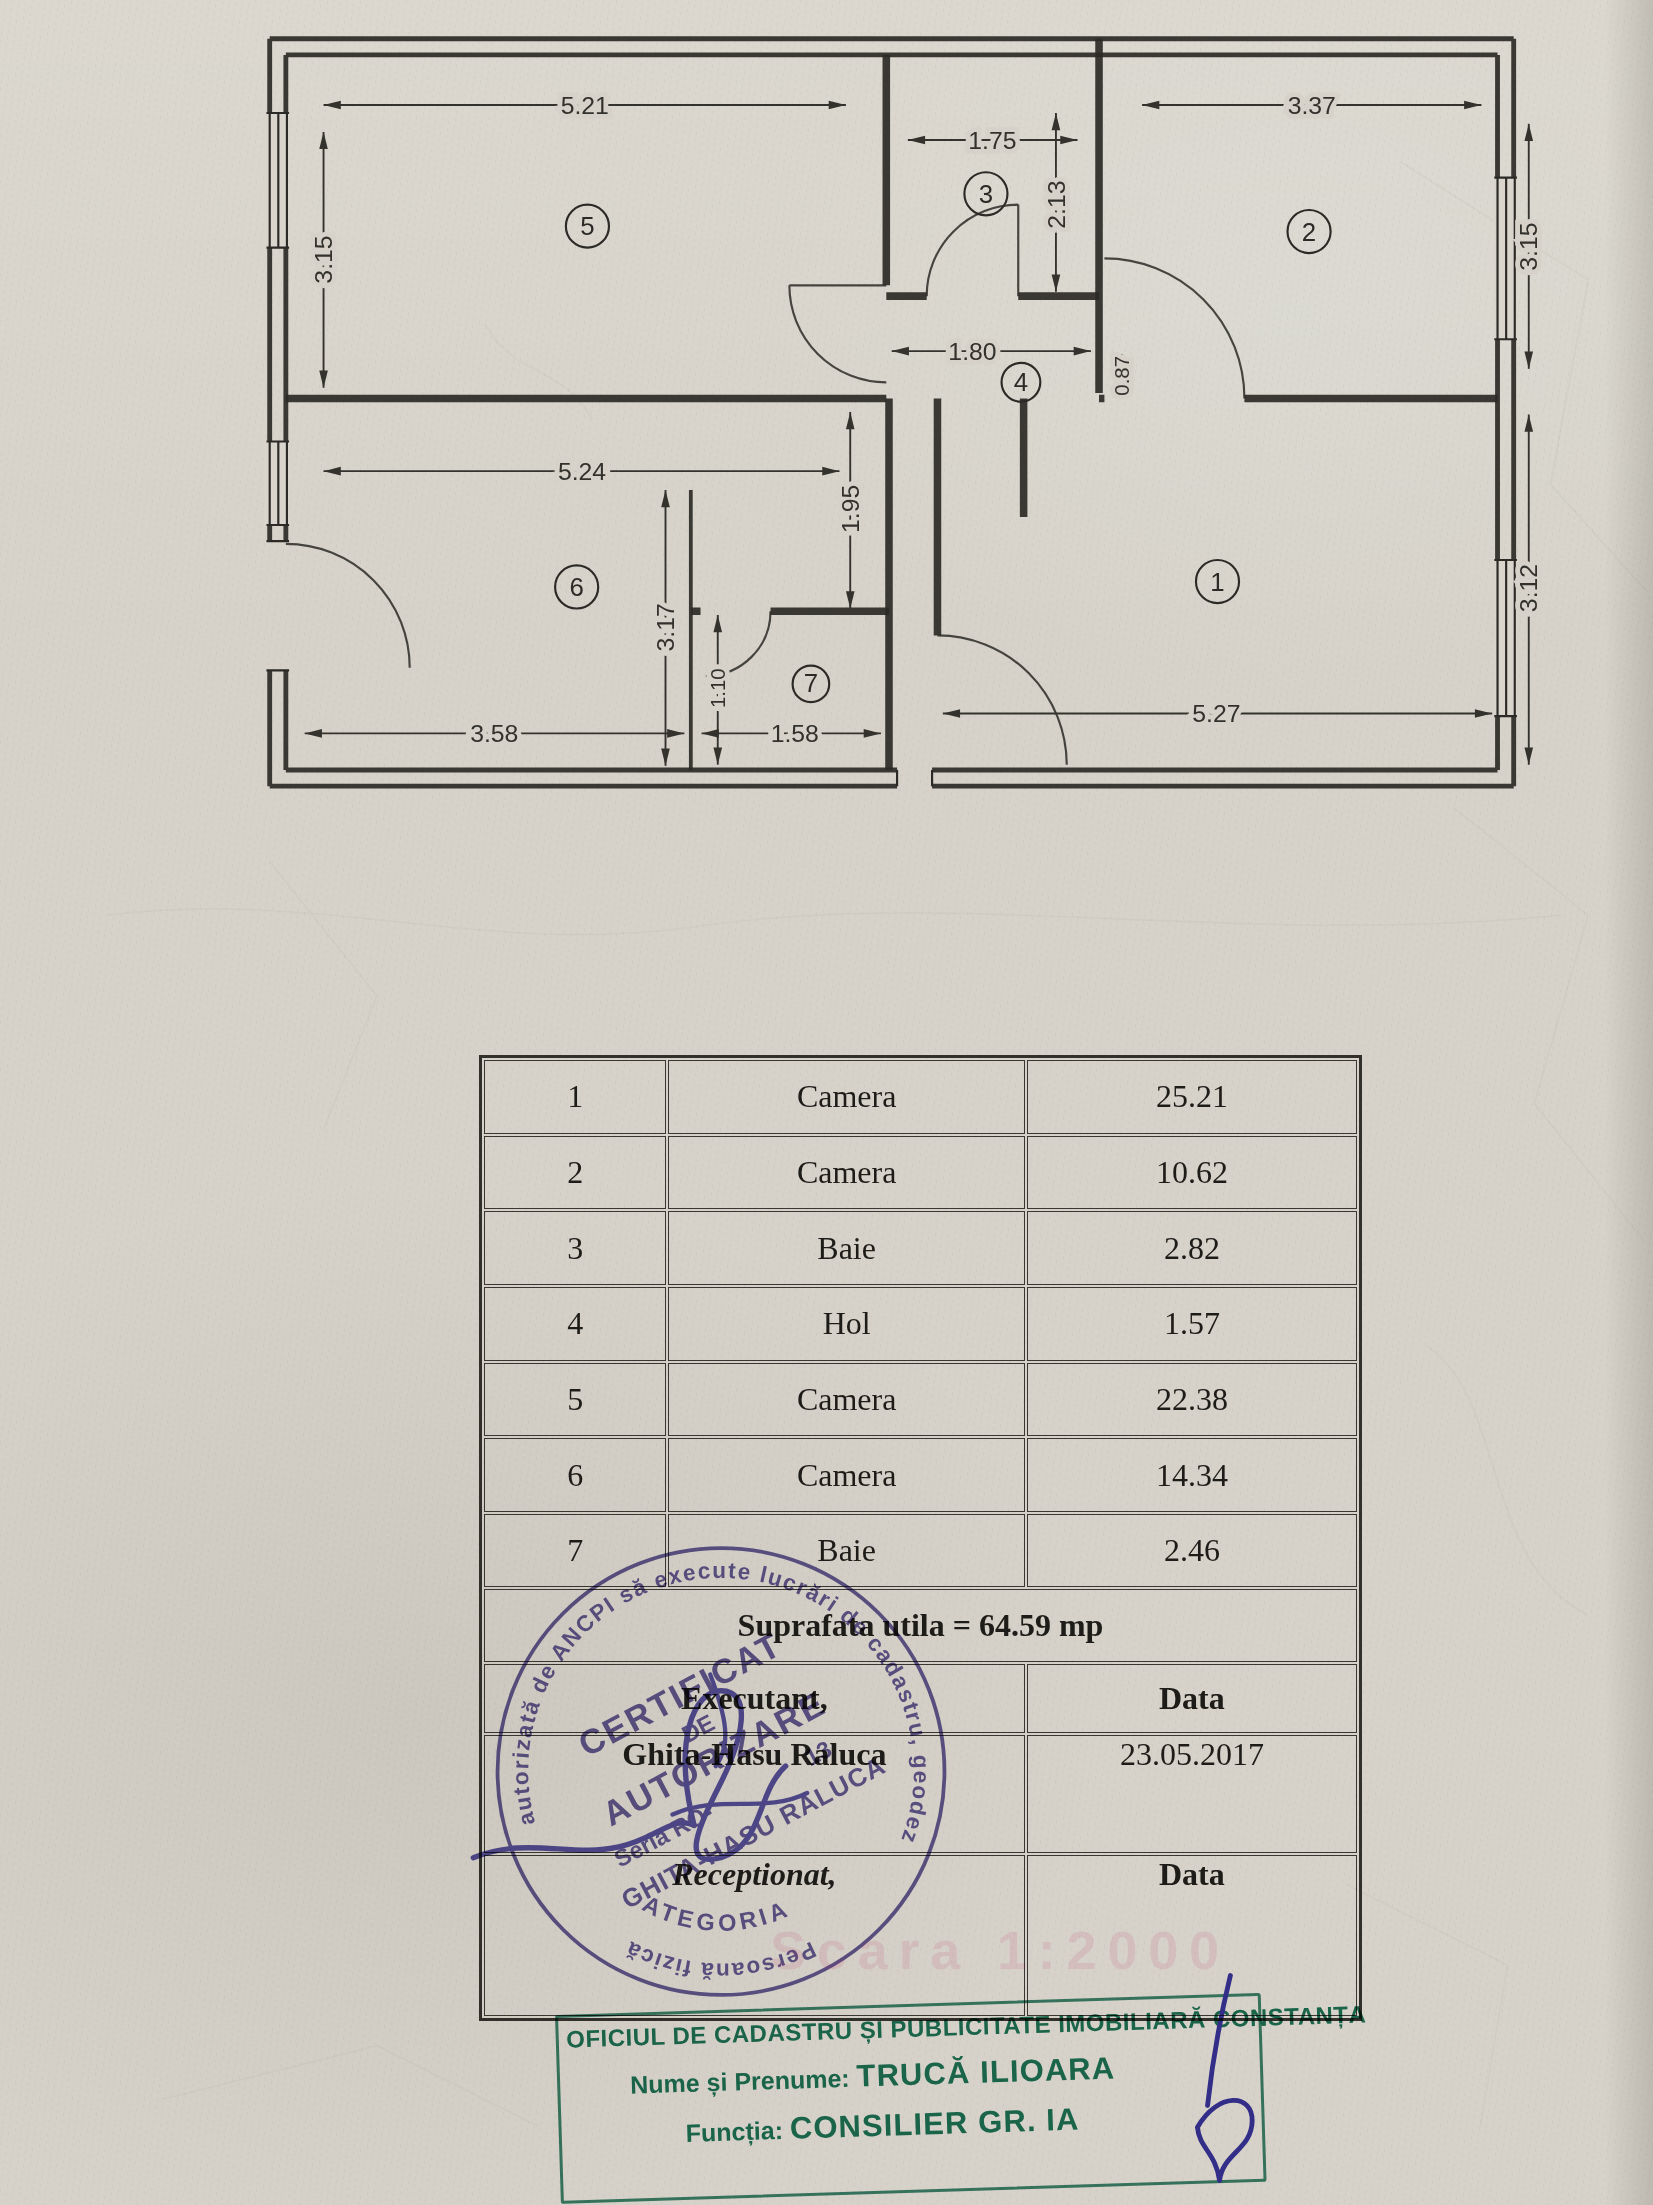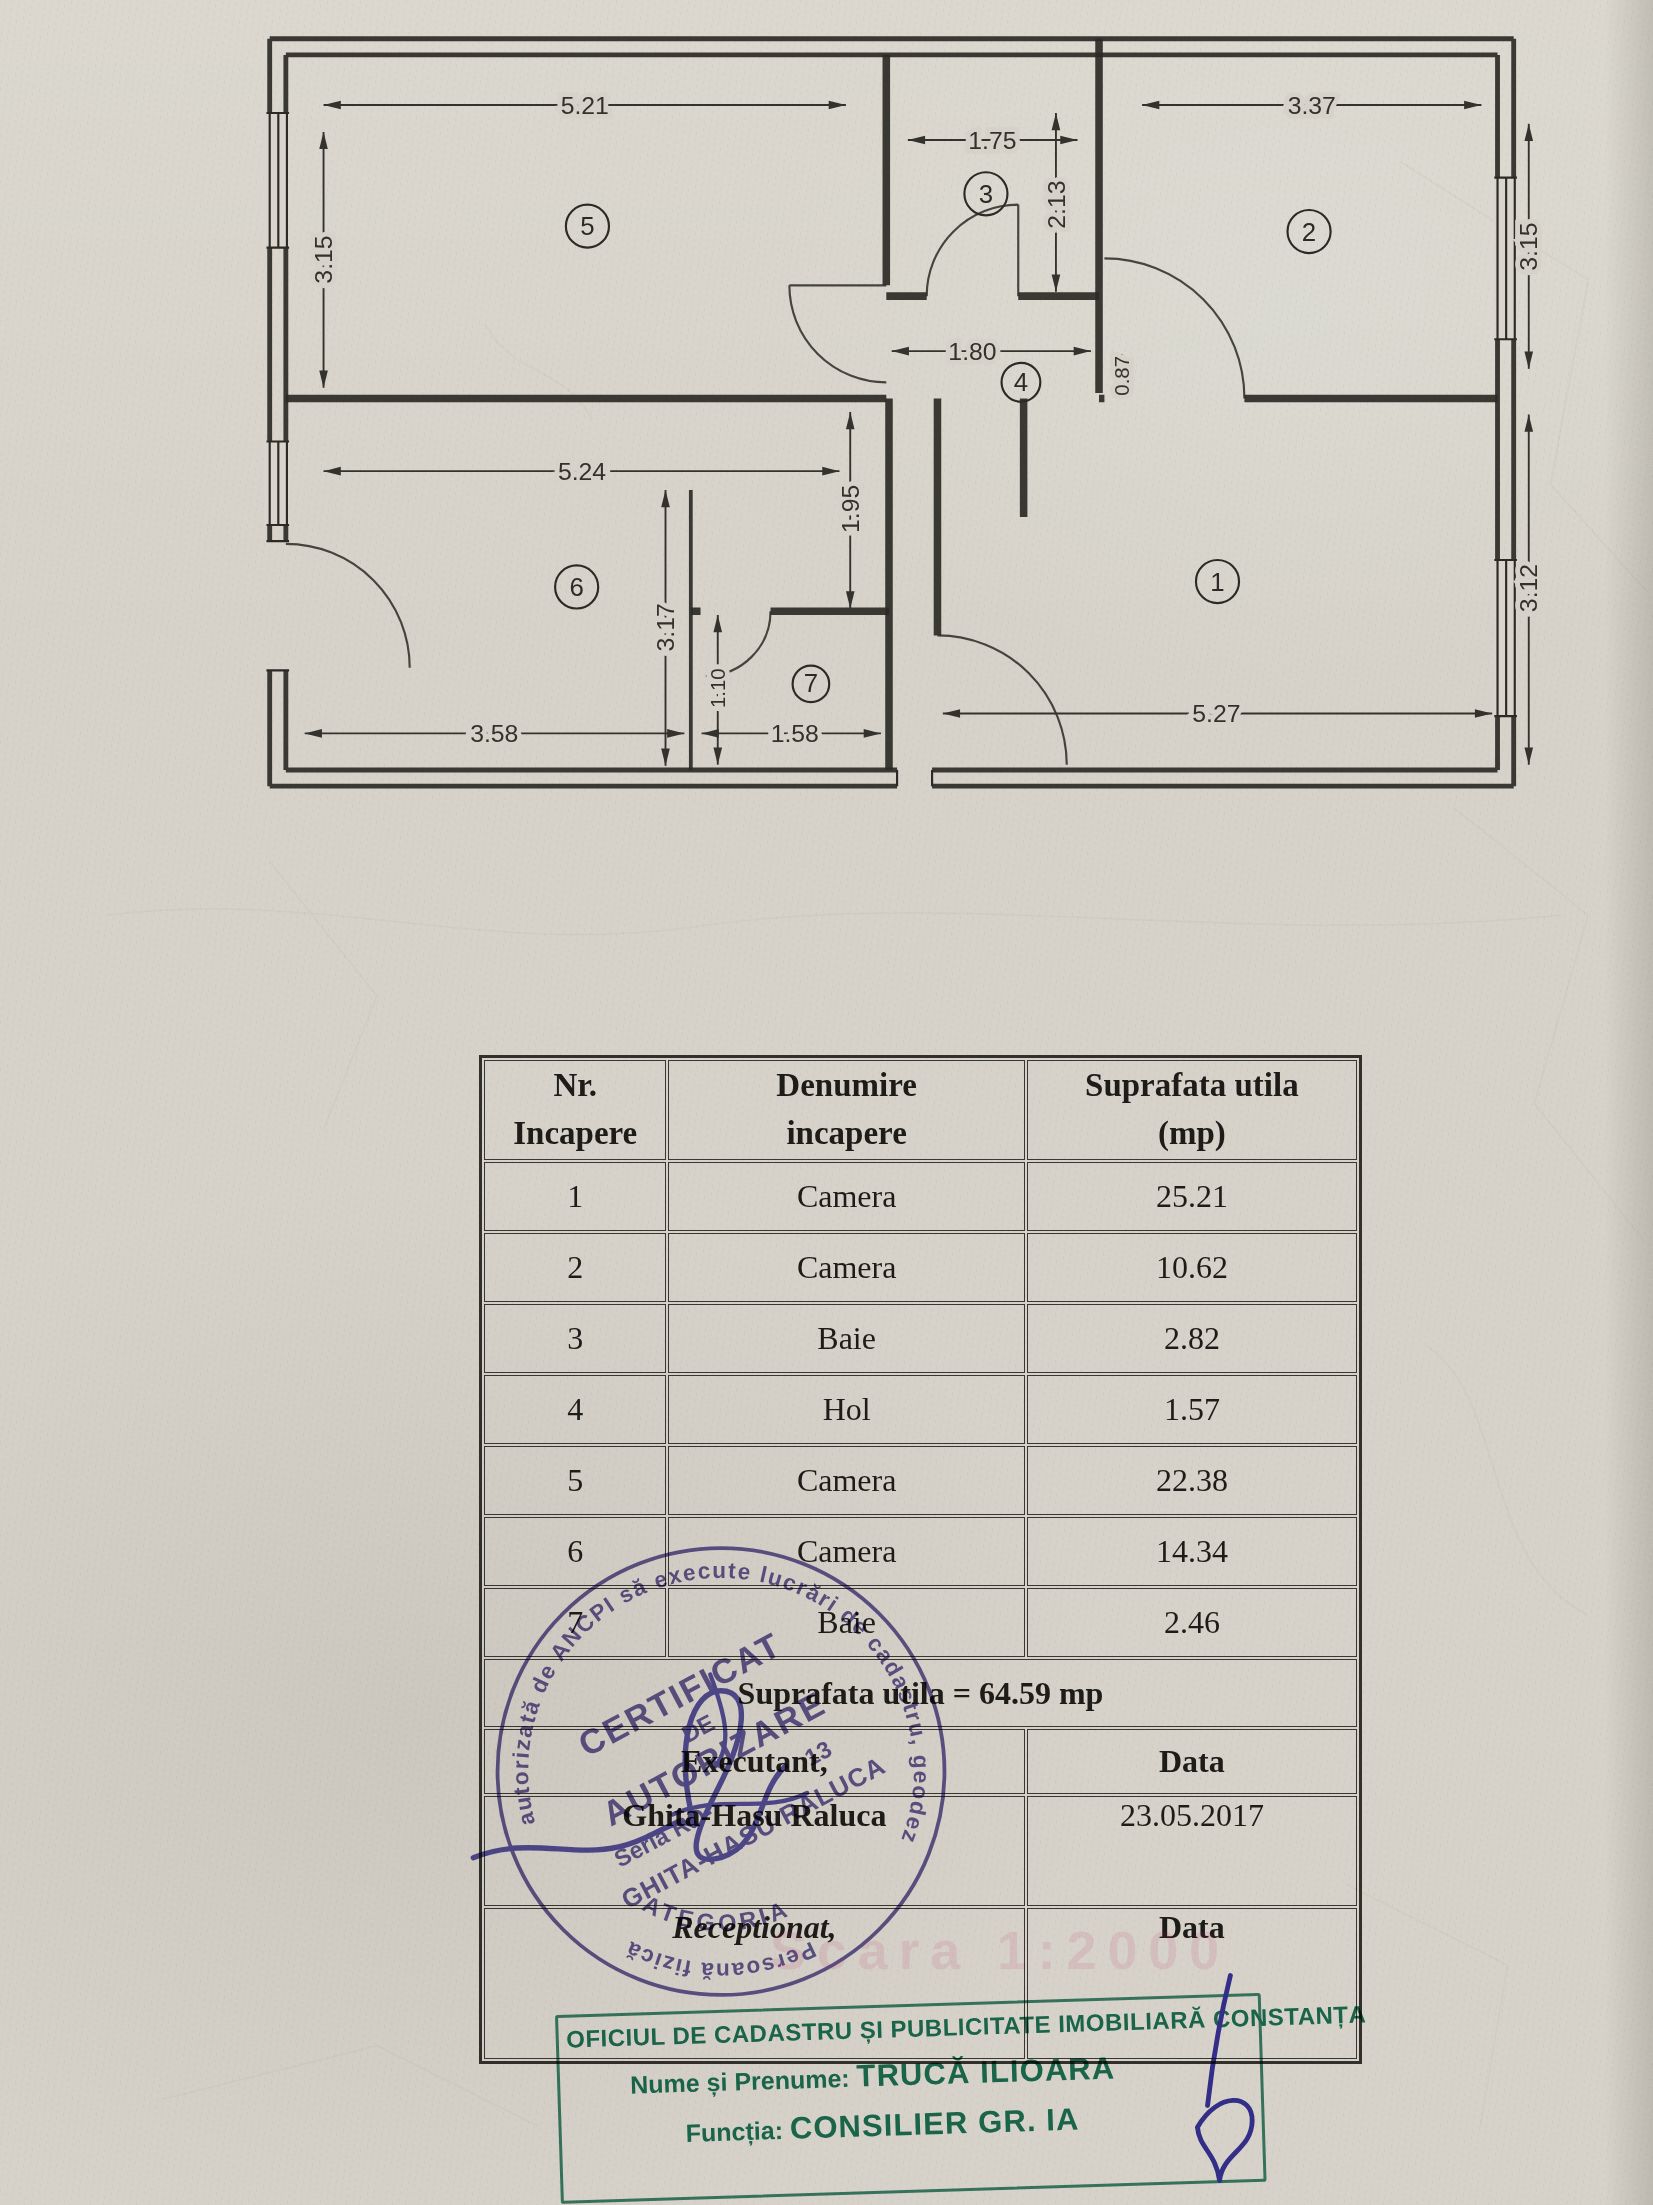--- a/index.html
+++ b/index.html
@@ -244,34 +244,20 @@
   </g>
 </svg>
 
 <table id="areas-table">
   <colgroup>
       <col class="c1">
       <col class="c2">
       <col class="c3">
     </colgroup>
   <tbody>
-      <tr class="hdr">
-    <th>
-      <div>Nr.</div>
-      <div>Incapere</div>
-    </th>
-    <th>
-      <div>Denumire</div>
-      <div>incapere</div>
-    </th>
-    <th>
-      <div>Suprafata utila</div>
-      <div>(mp)</div>
-    </th>
-  </tr>
   <tr class="r">
     <td>1</td>
     <td>Camera</td>
     <td>25.21</td>
   </tr>
   <tr class="r">
     <td>2</td>
     <td>Camera</td>
     <td>10.62</td>
   </tr>

